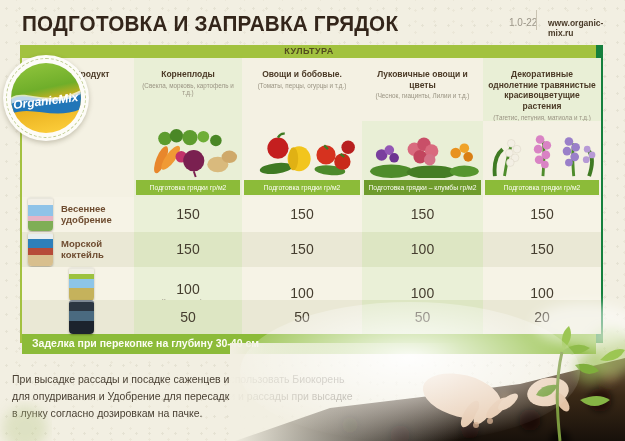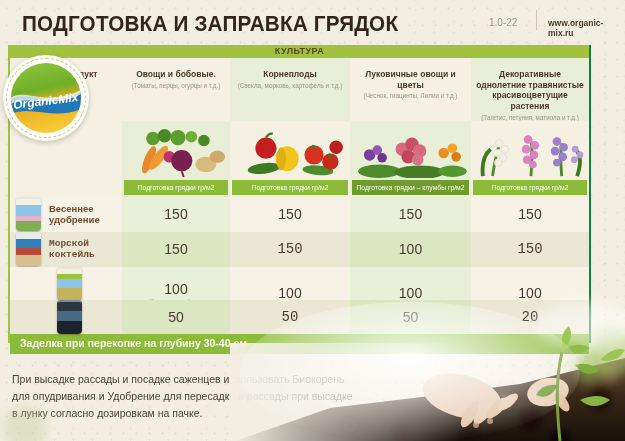--- a/index.html
+++ b/index.html
@@ -15,21 +15,21 @@
     background-position:0 0, 7px 5px;
     color:#443a2c;
   }
   
   .page-title{
     position:absolute; left:22px; top:11px;
     font-size:22px; font-weight:bold; color:#33251a;
     letter-spacing:.2px; transform:scaleX(.94); transform-origin:left;
     white-space:nowrap;
   }
-  .version{ position:absolute; left:489px; top:17px; font-size:10px; color:#9b9588; }
+  .version{ position:absolute; left:509px; top:17px; font-size:10px; color:#9b9588; }
   .hdr-divider{ position:absolute; left:536px; top:10px; width:1px; height:20px; background:#c9c3b2; }
   .site-url{ position:absolute; left:548px; top:18px; font-size:8.5px; font-weight:bold; color:#4a3b29; }
 
   
   .logo{ position:absolute; left:3px; top:55px; width:86px; height:86px; z-index:30; }
   .logo-ring{
     position:absolute; inset:0; border-radius:50%; background:#fdfcf7;
     box-shadow:0 2px 5px rgba(60,50,20,.25);
   }
   .logo-ring::before{
@@ -37,22 +37,22 @@
     border:1.5px dashed #bcca8c;
   }
   .logo-inner{
     position:absolute; inset:8px; border-radius:50%; overflow:hidden;
     background:linear-gradient(168deg,#93c63e 0%,#6fae2a 38%,#e9b01e 58%,#ffd23f 100%);
   }
   .logo-inner svg{ position:absolute; inset:0; }
 
   
   .table-wrap{
-    position:absolute; left:8px; top:45px; width:583px; height:298px;
-    border-left:2px solid #a3c140; border-right:2px solid #15803d;
+    position:absolute; left:20px; top:45px; width:583px; height:298px;
+    border-left:2px solid #a3c140; border-right:7px solid #15803d;
   }
   .grid-row{ display:grid; grid-template-columns:112px 108px 120px 121px 118px; }
   .culture-bar{
     height:13px; background:#a2c23f; color:#514b1e;
     font-size:9px; font-weight:bold; text-align:center; line-height:13px;
     letter-spacing:.5px;
   }
   .col-b{ background:#f4f1e3; }
   .col-a{ background:#e9efd6; }
   .head-cell{ padding:11px 4px 0 4px; text-align:center; }
@@ -72,21 +72,21 @@
   .val-note{ font-size:6.3px; color:#8c8575; margin-top:1px; }
   .prod-cell{ display:flex; align-items:center; gap:8px; padding-left:6px; }
   .prod-name{ font-size:9.5px; font-weight:bold; color:#6e4c30; line-height:1.2; }
   .bag{ width:25px; height:34px; border-radius:3px 3px 4px 4px; flex:0 0 auto;
         box-shadow:0 1px 2px rgba(40,30,10,.35); border-top:2px solid #e9e7dc; }
   .bag1{ background:linear-gradient(180deg,#f2efe6 0% 20%,#8fc3e8 20% 52%,#e5b4c6 52% 68%,#7fae55 68% 100%); }
   .bag2{ background:linear-gradient(180deg,#e8eef0 0% 16%,#2e7fba 16% 44%,#b64b39 44% 66%,#d8bf8e 66% 100%); }
   .bag3{ background:linear-gradient(180deg,#f1efe4 0% 16%,#9dc23f 16% 30%,#8dc5e8 30% 60%,#c5b25c 60% 100%); }
   .bag4{ background:linear-gradient(180deg,#2b3642 0% 28%,#4a6a80 28% 58%,#1c232d 58% 100%); border-top-color:#7d8894; }
   .r1 .col-b{ background:#f6f3e6; } .r1 .col-a{ background:#eaf0d7; }
-  .r2 .col-b{ background:#eae8d5;font-family:Liberation Mono, monospace; } .r2 .col-a{ background:#dde6c3; }
+  .r2 .col-b{ background:#eae8d5; } .r2 .col-a{ background:#dde6c3; }
   .r1{ height:35px;border-radius:11px; } .r2{ height:35px; } .r3{ height:33px; } .r4{ height:33px; }
   .footer-bar{
     height:21px; background:#8cbb39; color:#fdfdf4;
     font-size:10.5px; font-weight:bold; line-height:21px; padding-left:10px;
   }
 
   
   .footnote{
     position:absolute; left:12px; top:371px; width:345px;
     font-size:10.5px; color:#4a4134; line-height:1.6; z-index:5;
@@ -114,27 +114,27 @@
 </div>
 
 <div class="table-wrap">
 
   <div class="culture-bar">КУЛЬТУРА</div>
 
   <div class="grid-row">
     <div class="head-cell col-b">
       <div class="head-title" style="padding-left:28px">Продукт</div>
     </div>
+    <div class="head-cell col-a">
+      <div class="head-title">Корнеплоды</div>
+      <div class="head-sub">(Свекла, морковь, картофель и т.д.)</div>
+    </div>
     <div class="head-cell col-b">
       <div class="head-title">Овощи и бобовые.</div>
       <div class="head-sub">(Томаты, перцы, огурцы и т.д.)</div>
-    </div>
-    <div class="head-cell col-a">
-      <div class="head-title">Корнеплоды</div>
-      <div class="head-sub">(Свекла, морковь, картофель и т.д.)</div>
     </div>
     <div class="head-cell col-b">
       <div class="head-title">Луковичные овощи и цветы</div>
       <div class="head-sub">(Чеснок, гиацинты, Лилии и т.д.)</div>
     </div>
     <div class="head-cell col-a">
       <div class="head-title">Декоративные однолетние травянистые красивоцветущие растения</div>
       <div class="head-sub">(Тагетис, петуния, матиола и т.д.)</div>
     </div>
   </div>

